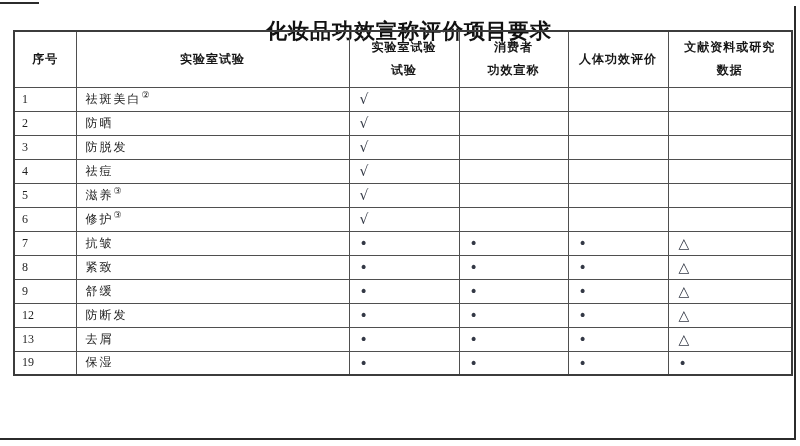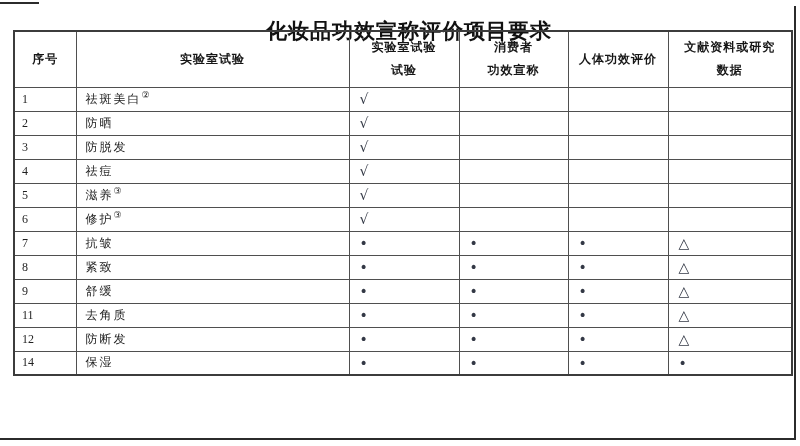--- a/index.html
+++ b/index.html
@@ -172,37 +172,37 @@
       </tr>
       <tr>
         <td>9</td>
         <td><span>舒缓</span><sup class="claim-sup"></sup></td>
         <td>•</td>
         <td>•</td>
         <td>•</td>
         <td>△</td>
       </tr>
       <tr>
-        <td>11</td>
-        <td><span>去角质</span><sup class="claim-sup"></sup></td>
-        <td>•</td>
-        <td>•</td>
-        <td>•</td>
-        <td>△</td>
-      </tr>
-      <tr>
         <td>12</td>
         <td><span>防断发</span><sup class="claim-sup"></sup></td>
         <td>•</td>
         <td>•</td>
         <td>•</td>
         <td>△</td>
       </tr>
       <tr>
-        <td>14</td>
+        <td>13</td>
+        <td><span>去屑</span><sup class="claim-sup"></sup></td>
+        <td>•</td>
+        <td>•</td>
+        <td>•</td>
+        <td>△</td>
+      </tr>
+      <tr>
+        <td>19</td>
         <td><span>保湿</span><sup class="claim-sup"></sup></td>
         <td>•</td>
         <td>•</td>
         <td>•</td>
         <td>•</td>
       </tr>
     </tbody>
   </table>
 </div>
 

